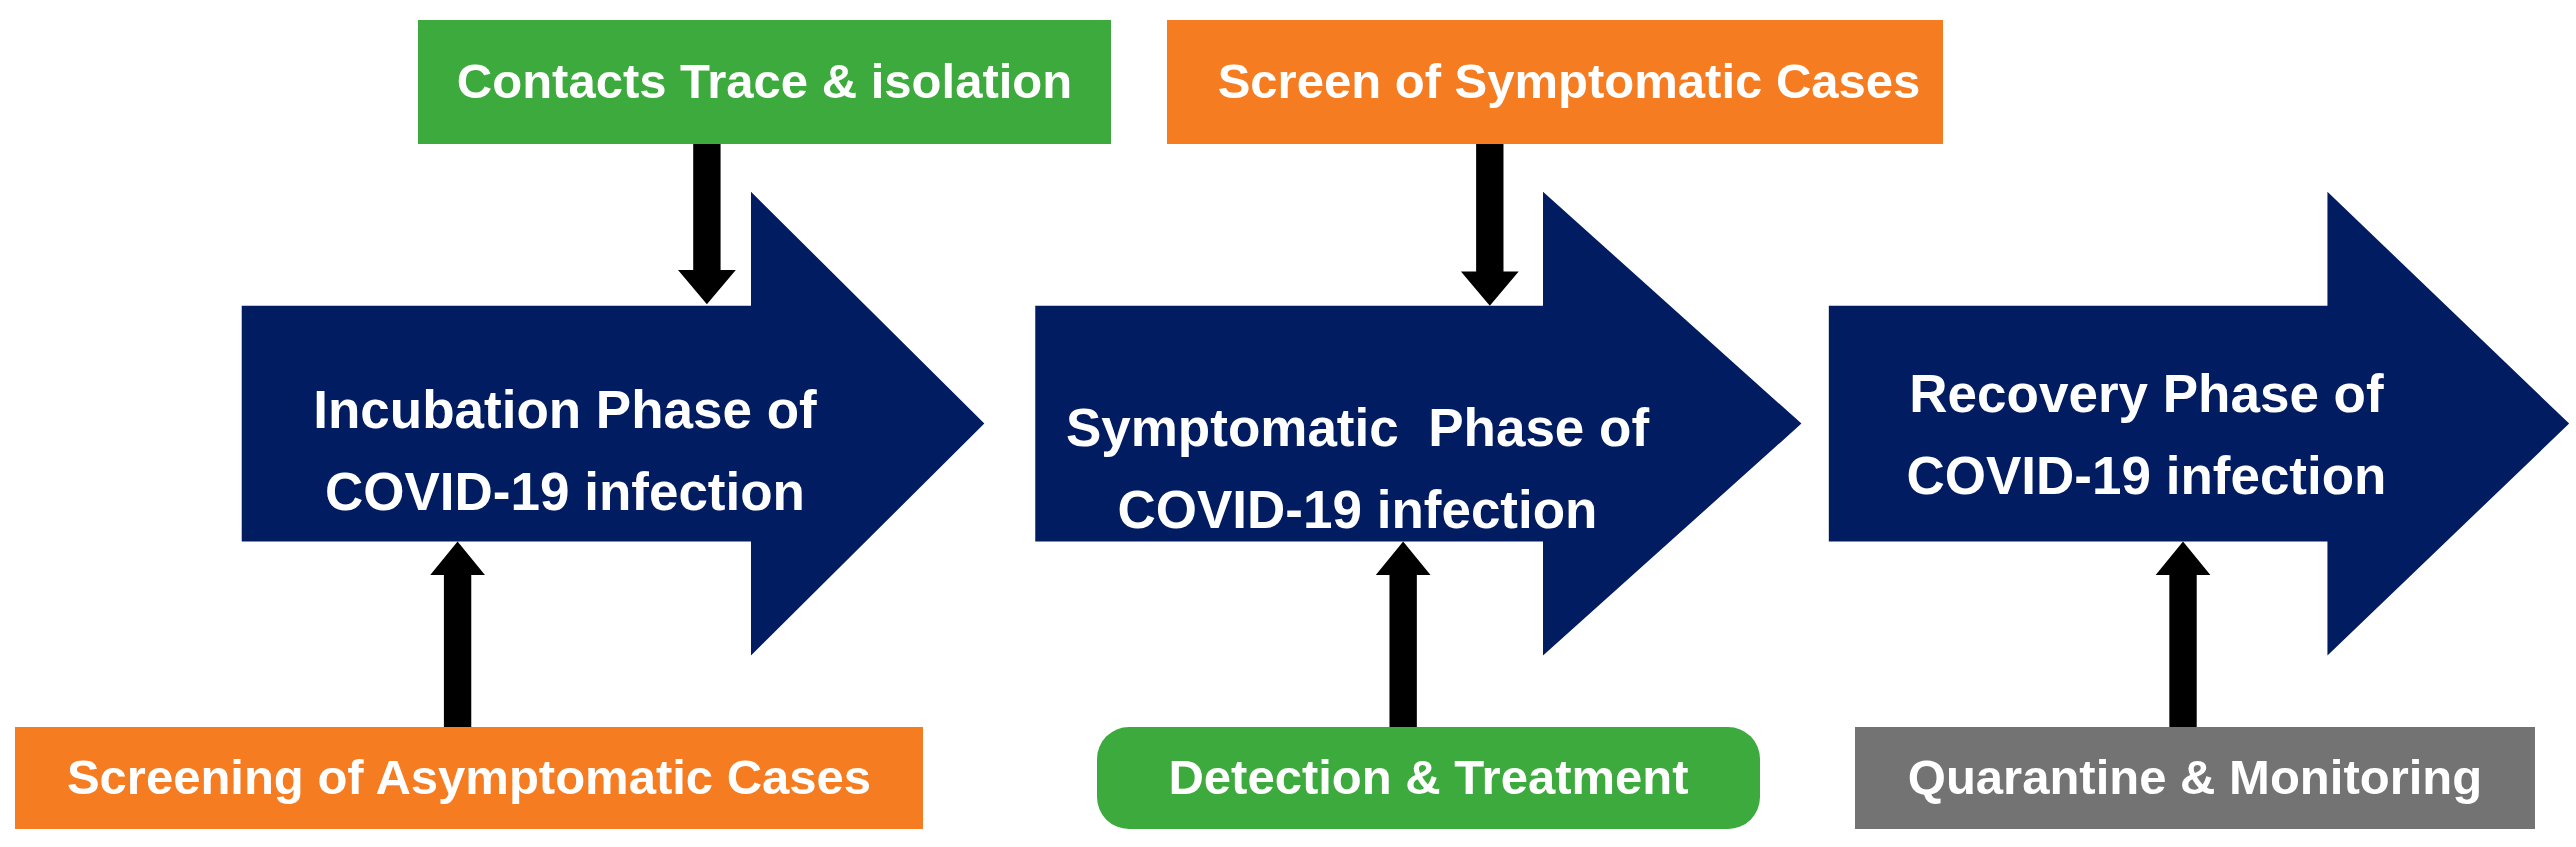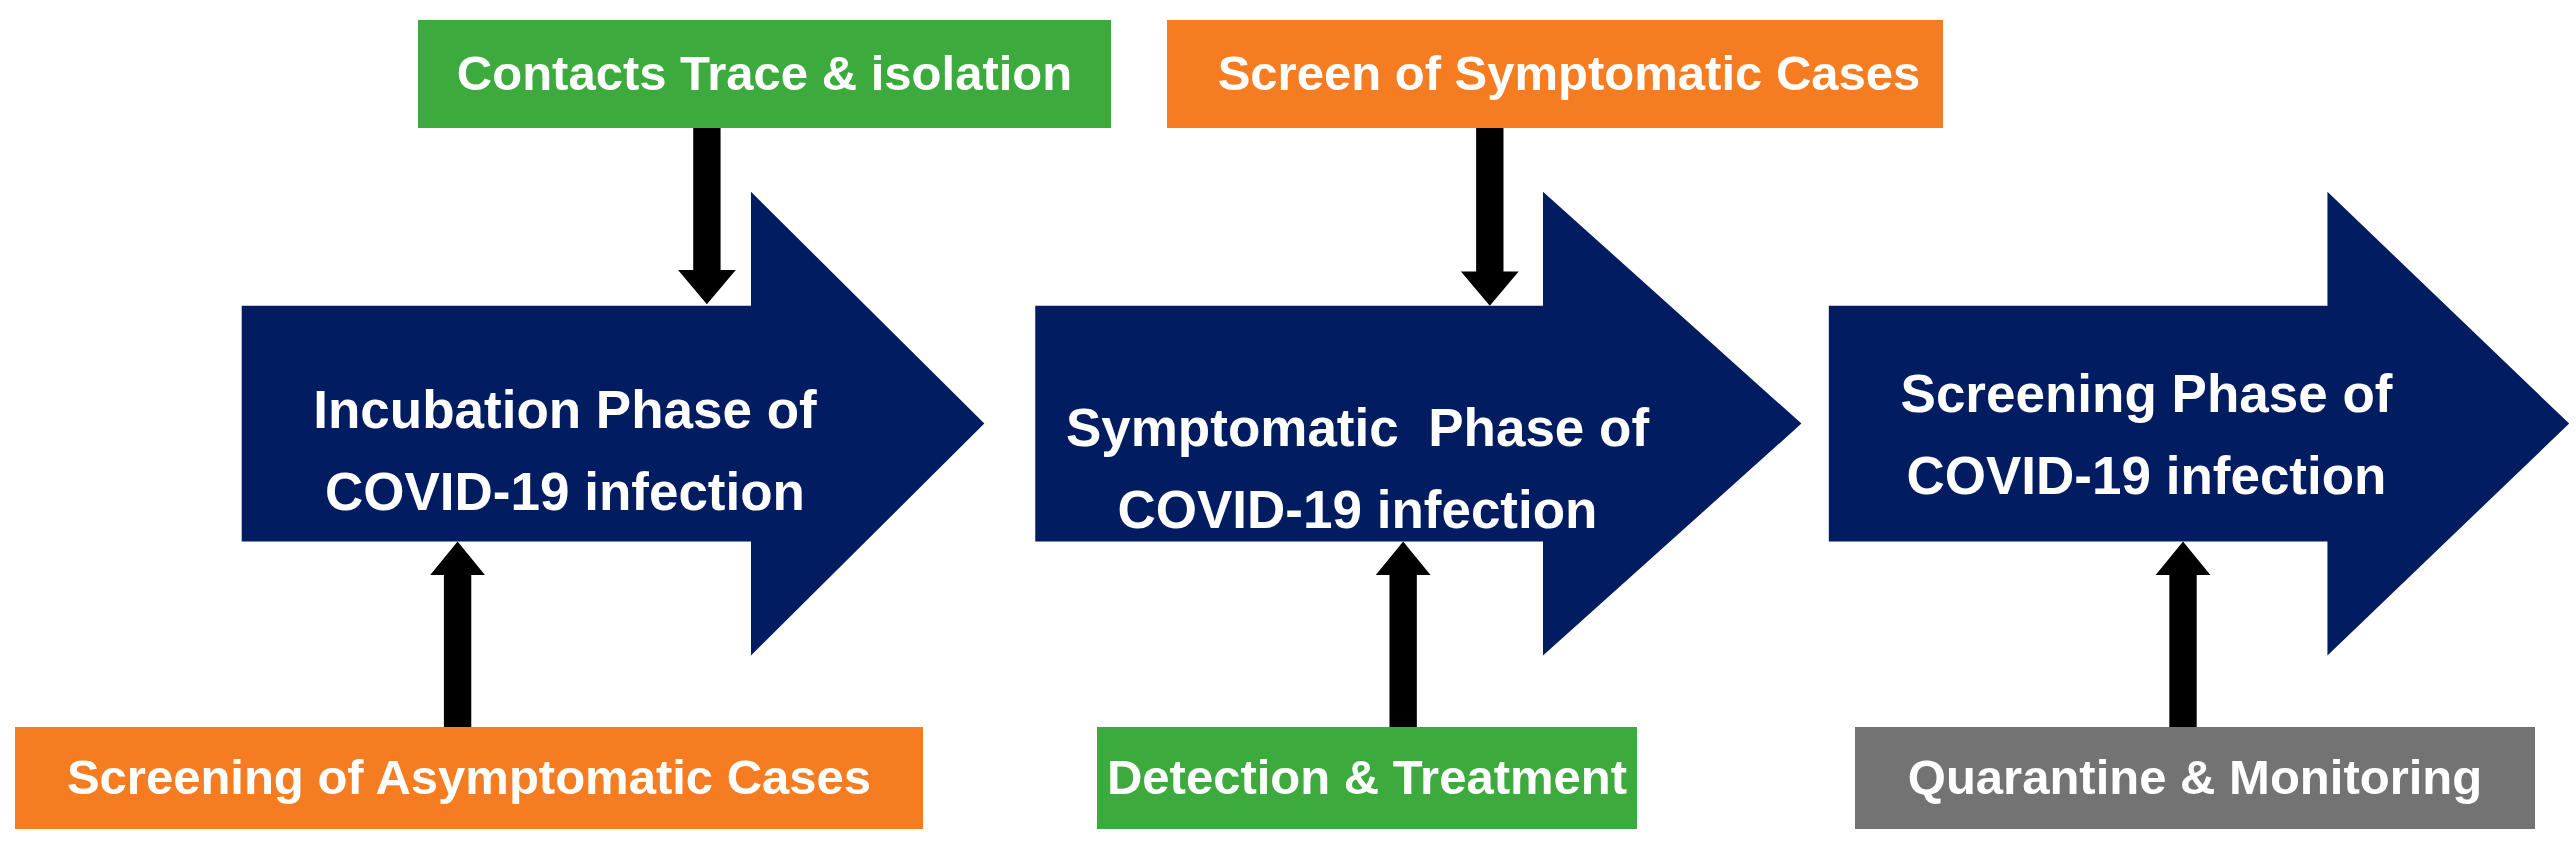--- a/index.html
+++ b/index.html
@@ -42,21 +42,21 @@
     align-items: center;
     justify-content: center;
     text-align: center;
     font-weight: bold;
     font-size: 53px;
     line-height: 82px;
     padding-top: 21px;
     box-sizing: border-box;
     white-space: pre-wrap;
   }
-  .box-top { top: 20px; height: 108px; }
+  .box-top { top: 20px; height: 124px; }
   .box-bottom { top: 727px; height: 102px; }
 </style>
 </head>
 <body>
 
 <div class="canvas">
 
   <svg class="shapes" viewBox="0 0 3389 1115" xmlns="http://www.w3.org/2000/svg">
 
     <polygon points="318,402 988,402 988,252 1295,557 988,862 988,712 318,712" style="fill: rgb(2, 28, 97);"></polygon>
@@ -72,35 +72,35 @@
 
   <div class="phase-text" style="left: 242px; top: 306px; width: 646px; height: 268px; color: rgb(255, 255, 255);">
     <div>Incubation Phase of</div>
     <div>COVID-19 infection</div>
   </div>
   <div class="phase-text" style="left: 1035px; top: 306px; width: 645px; height: 304px; color: rgb(255, 255, 255);">
     <div>Symptomatic  Phase of</div>
     <div>COVID-19 infection</div>
   </div>
   <div class="phase-text" style="left: 1829px; top: 306px; width: 635px; height: 236px; color: rgb(255, 255, 255);">
-    <div>Screening Phase of</div>
+    <div>Recovery Phase of</div>
     <div>COVID-19 infection</div>
   </div>
 
   <div class="label-box box-top" style="left: 418px; width: 693px; background-color: rgb(60, 170, 60);">
     <span style="color: rgb(255, 255, 255);">Contacts Trace &amp; isolation</span>
   </div>
   <div class="label-box box-top" style="left: 1167px; width: 776px; background-color: rgb(245, 124, 33);">
     <span style="color: rgb(255, 255, 255); margin-left: 28px;">Screen of Symptomatic Cases</span>
   </div>
 
   <div class="label-box box-bottom" style="left: 15px; width: 908px; background-color: rgb(245, 124, 33);">
     <span style="color: rgb(255, 255, 255);">Screening of Asymptomatic Cases</span>
   </div>
-  <div class="label-box box-bottom" style="left: 1097px; width: 540px; background-color: rgb(60, 170, 60);">
+  <div class="label-box box-bottom" style="left: 1097px; width: 663px; background-color: rgb(60, 170, 60); border-radius: 32px;">
     <span style="color: rgb(255, 255, 255);">Detection &amp; Treatment</span>
   </div>
   <div class="label-box box-bottom" style="left: 1855px; width: 680px; background-color: #737373;">
     <span style="color: rgb(255, 255, 255);">Quarantine &amp; Monitoring</span>
   </div>
 
 </div>
 
 
 </body></html>

